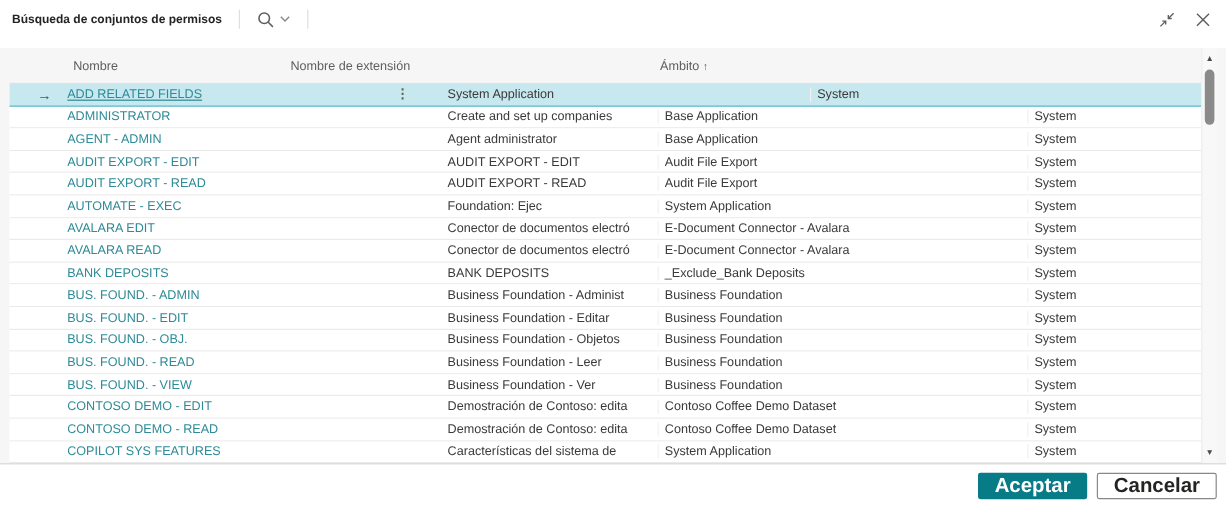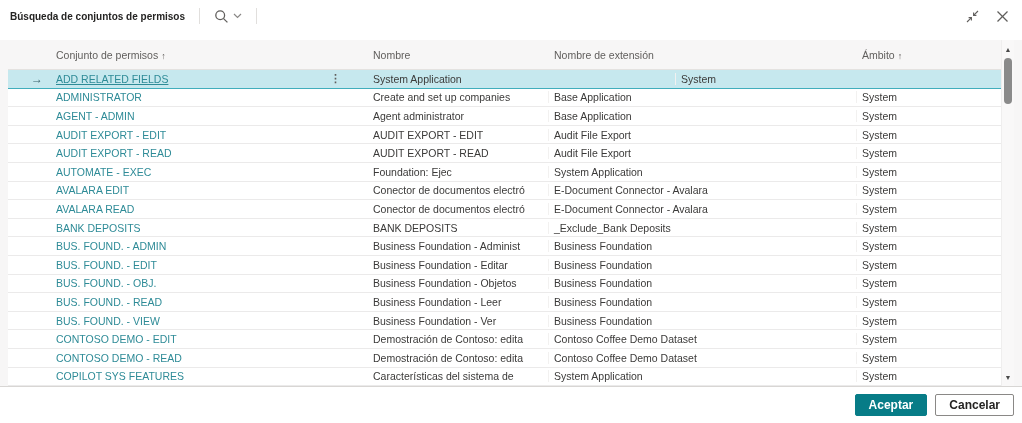--- a/index.html
+++ b/index.html
@@ -60,21 +60,21 @@
   .sb-up{top:2px;}
   .sb-down{bottom:2px;}
   .sb-thumb{position:absolute;top:18px;left:2px;width:8px;height:46px;background:#8a8a8a;border-radius:4px;cursor:pointer;}
   
   .footer{
     position:absolute;left:0;right:0;bottom:0;height:37px;background:#ffffff;
     border-top:1px solid #d8d6d4;box-sizing:border-box;
     display:flex;align-items:center;justify-content:flex-end;gap:8px;padding-right:8px;
   }
   .btn{
-    height:22px;padding:0 13px;font-size:12px;font-weight:bold;
+    height:22px;padding:0 13px;font-size:17px;font-weight:bold;
     border-radius:2px;border:1px solid #8a8886;background:#fff;color:#252423;
     font-family:"Liberation Sans",sans-serif;cursor:pointer;line-height:20px;
   }
   .btn.primary{background:#077c87;border-color:#077c87;color:#ffffff;}
   svg{display:block;}
 </style>
 </head>
 <body>
 
 <div class="titlebar">
@@ -110,23 +110,20 @@
       </svg>
     </div>
   </div>
 </div>
 
 <div class="grid-band"></div>
 <div class="grid-wrap">
   <div class="grid">
     <div class="g-header" id="grid-header">
         <div class="c-marker"></div>
-        <div class="c-set">
-          <span>Conjunto de permisos<span class="sort-arrow">↑</span></span>
-        </div>
         <div class="c-name"><span>Nombre</span></div>
         <div class="c-ext"><span>Nombre de extensión</span></div>
         <div class="c-scope"><span>Ámbito</span><span class="sort-arrow">↑</span></div>
       </div>
     <div class="g-body" id="grid-body">
         <div class="g-row selected">
           <div class="c-marker">→</div>
           <div class="c-set">
             <span class="link-cell">ADD RELATED FIELDS</span>
             <span class="row-menu">⋮</span>

